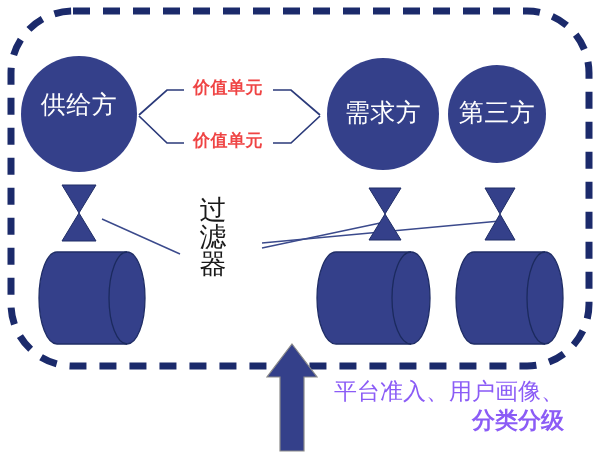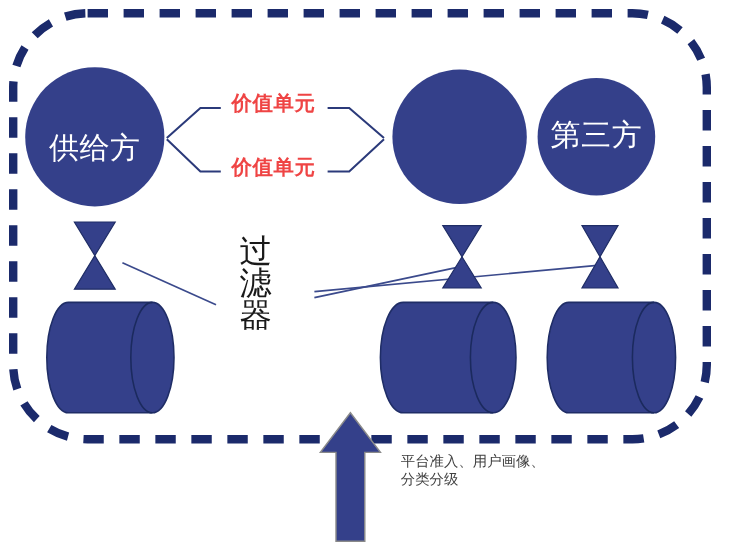--- a/index.html
+++ b/index.html
@@ -45,24 +45,24 @@
     width: 110px;
   }
   .filter-label {
     color: #1a1a1a;
     font-size: 27px;
     line-height: 1.0;
     text-align: center;
     width: 34px;
   }
   .bottom-label {
-    color: #404040;
-    font-size: 12px;
+    color: #8b5cf6;
+    font-size: 23px;
     line-height: 1.28;
-    text-align: left;
+    text-align: right;
   }
 </style>
 </head>
 <body>
 
 <div id="canvas">
 
   <svg class="layer" viewBox="0 0 611 454">
 
     <rect x="11" y="11" width="578" height="355" rx="62" ry="62" fill="none" stroke="#1B2A6B" stroke-width="7" stroke-dasharray="17 13" stroke-linecap="butt"></rect>
@@ -111,32 +111,33 @@
       <path d="M 474,252 L 545,252 A 18 46 0 0 1 545,344 L 474,344 A 18 46 0 0 1 474,252 Z" fill="#34408A" stroke="#1F2D66" stroke-width="1.3"></path>
       <path d="M 545,252 A 18 46 0 0 0 545,344" fill="none" stroke="#1B2A5E" stroke-width="1.3"></path>
     </g>
 
     <polygon points="292,344 317,377 304,377 304,451 280,451 280,377 267,377" fill="#34408A" stroke="#8A8A8A" stroke-width="1.2"></polygon>
 
   </svg>
 
   <div class="layer">
 
-    <div class="txt circle-label" style="left:9px; top:112px;font-family:Liberation Serif, serif;">供给方</div>
+    <div class="txt circle-label" style="left:9px; top:92px;">供给方</div>
+    <div class="txt circle-label" style="left:313px; top:100px;">需求方</div>
     <div class="txt circle-label" style="left:427px; top:100px;text-align:center;">第三方</div>
 
     <div class="txt vu-label" style="left:173px; top:78px;">价值单元</div>
     <div class="txt vu-label" style="left:173px; top:131px;">价值单元</div>
 
     <div style="position:absolute; left:196px; top:196px; width:34px;">
       <div class="filter-label" style="position:static;">过</div>
       <div class="filter-label" style="position:static;">滤</div>
       <div class="filter-label" style="position:static;">器</div>
     </div>
 
     <div style="position:absolute; left:334px; top:377px;">
       <div class="bottom-label" style="position:static;">平台准入、用户画像、</div>
-      <div class="bottom-label" style="position:static;">分类分级</div>
+      <div class="bottom-label" style="position:static;font-weight:bold;">分类分级</div>
     </div>
 
   </div>
 
 </div>
 
 </body></html>

